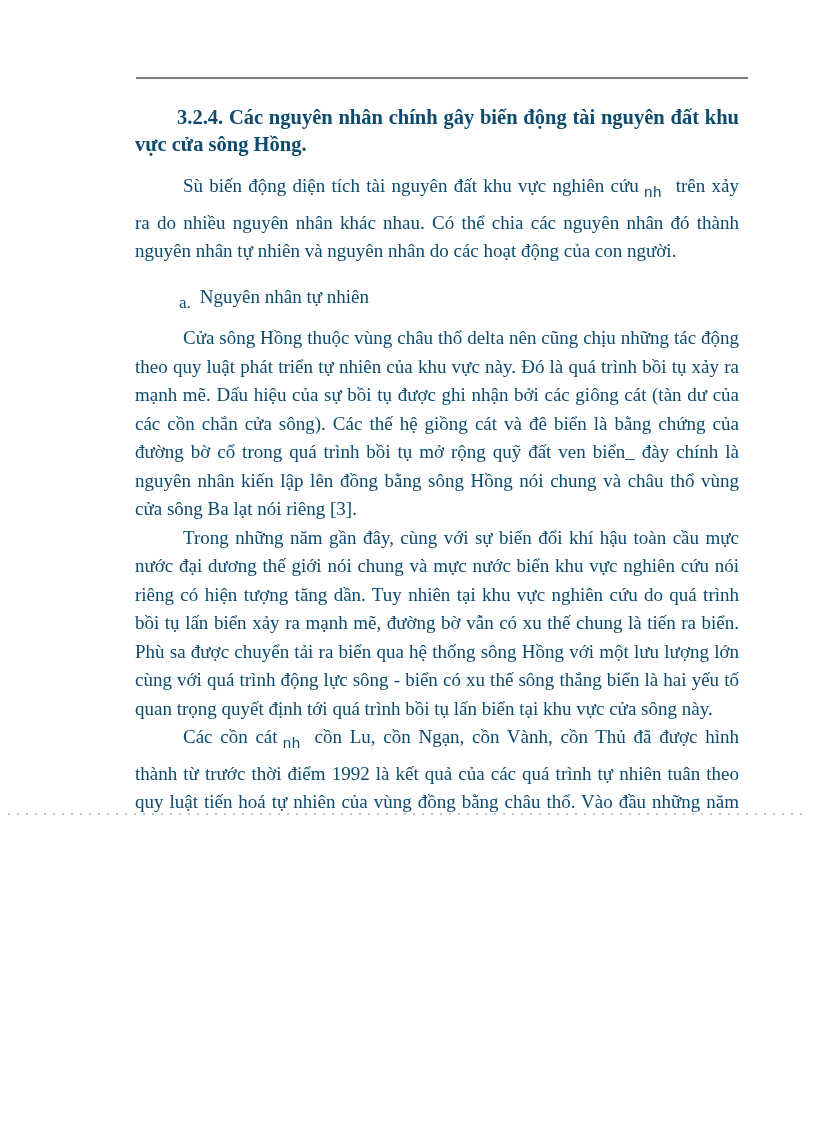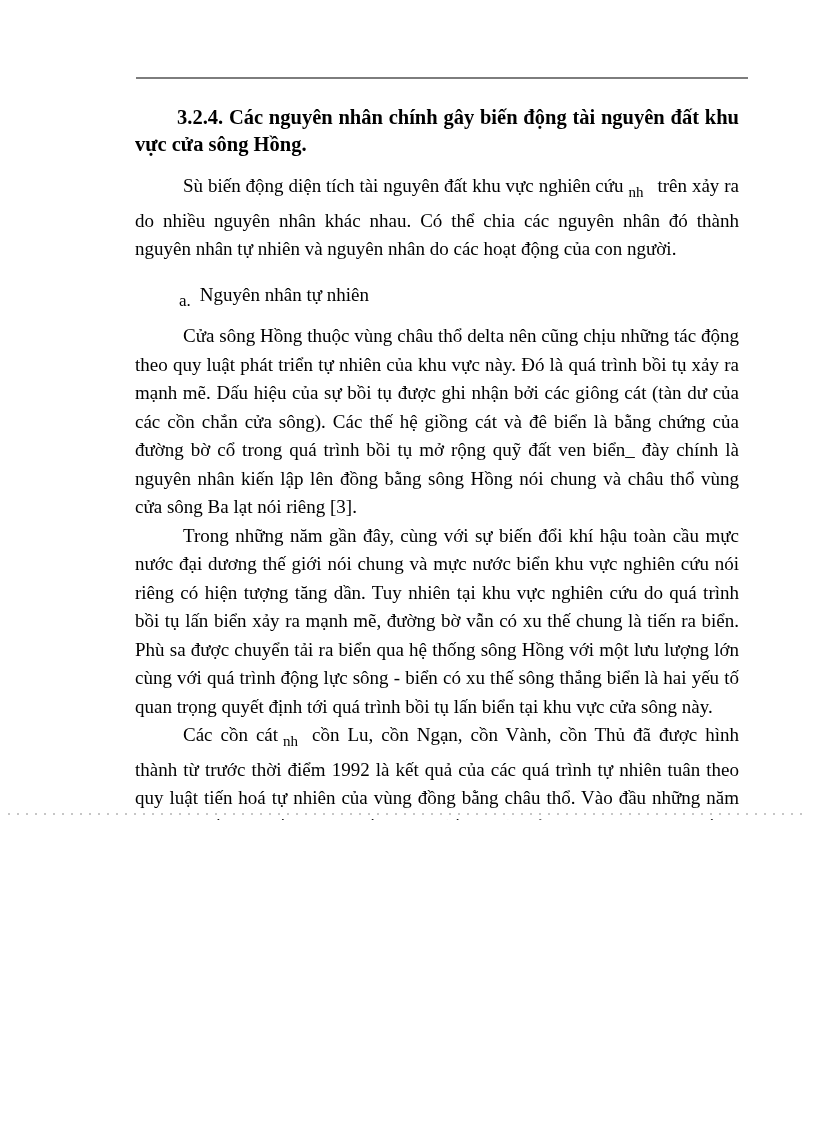--- a/index.html
+++ b/index.html
@@ -3,21 +3,21 @@
 <meta charset="utf-8">
 <style>
   html, body { margin: 0; padding: 0; background: #ffffff; }
   .page {
     position: relative;
     width: 816px;
     height: 820px;
     background: #ffffff;
     overflow: hidden;
     font-family: "Liberation Serif", "DejaVu Serif", serif;
-    color: #000000;
+    color: #0c4a6e;
   }
   .top-rule {
     position: absolute;
     top: 77px;
     left: 136px;
     width: 612px;
     border-top: 2px solid #7d7d7d;
   }
   .content {
     position: absolute;
@@ -44,20 +44,21 @@
   .item-line {
     margin: 17px 0 7px 0;
     font-size: 19px;
     line-height: 28.5px;
     padding-left: 44px;
   }
   .ssub {
     font-size: 15px;
     vertical-align: -5px;
     margin: 0 14px 0 5px;
+    font-family: Liberation Mono, monospace;
   }
   .item-marker {
     font-size: 17px;
     vertical-align: -5px;
     margin-right: 9px;
   }
   .page-number {
     position: absolute;
     top: 1034px;
     left: 146px;

